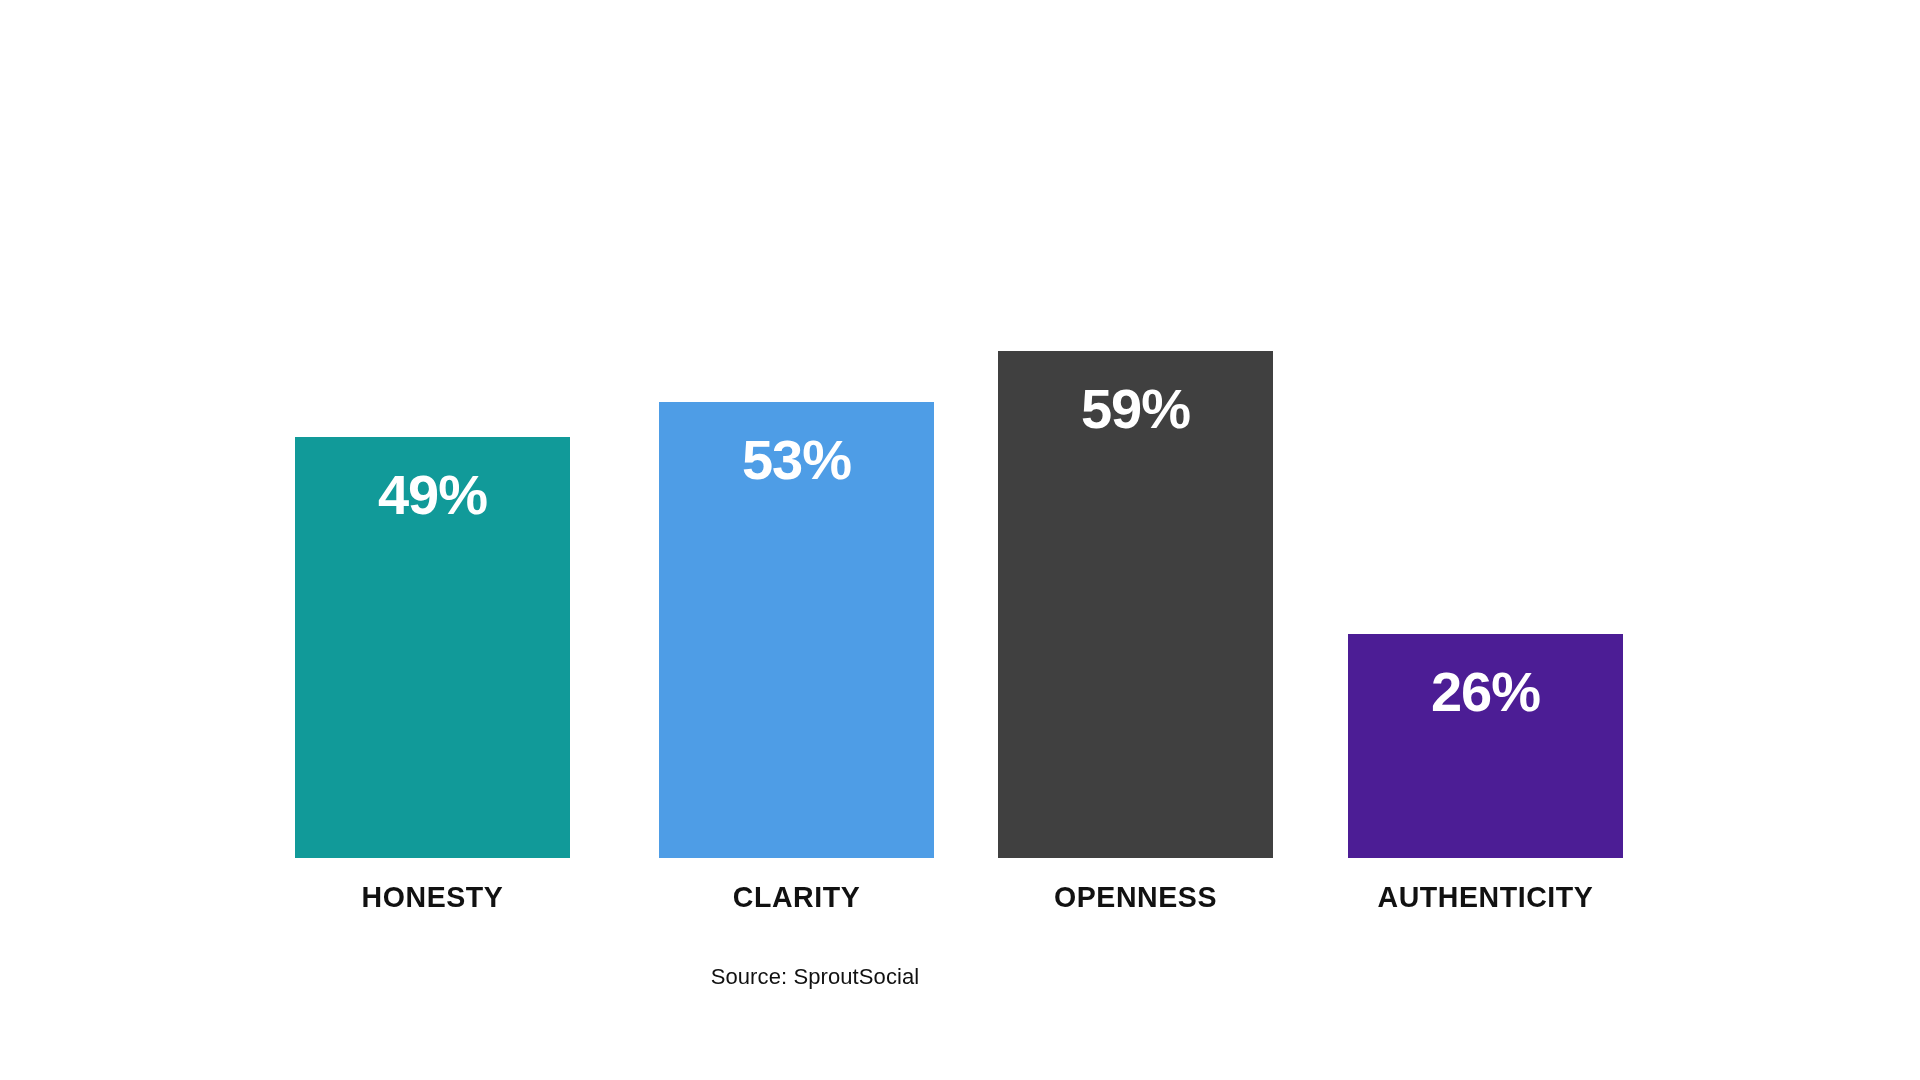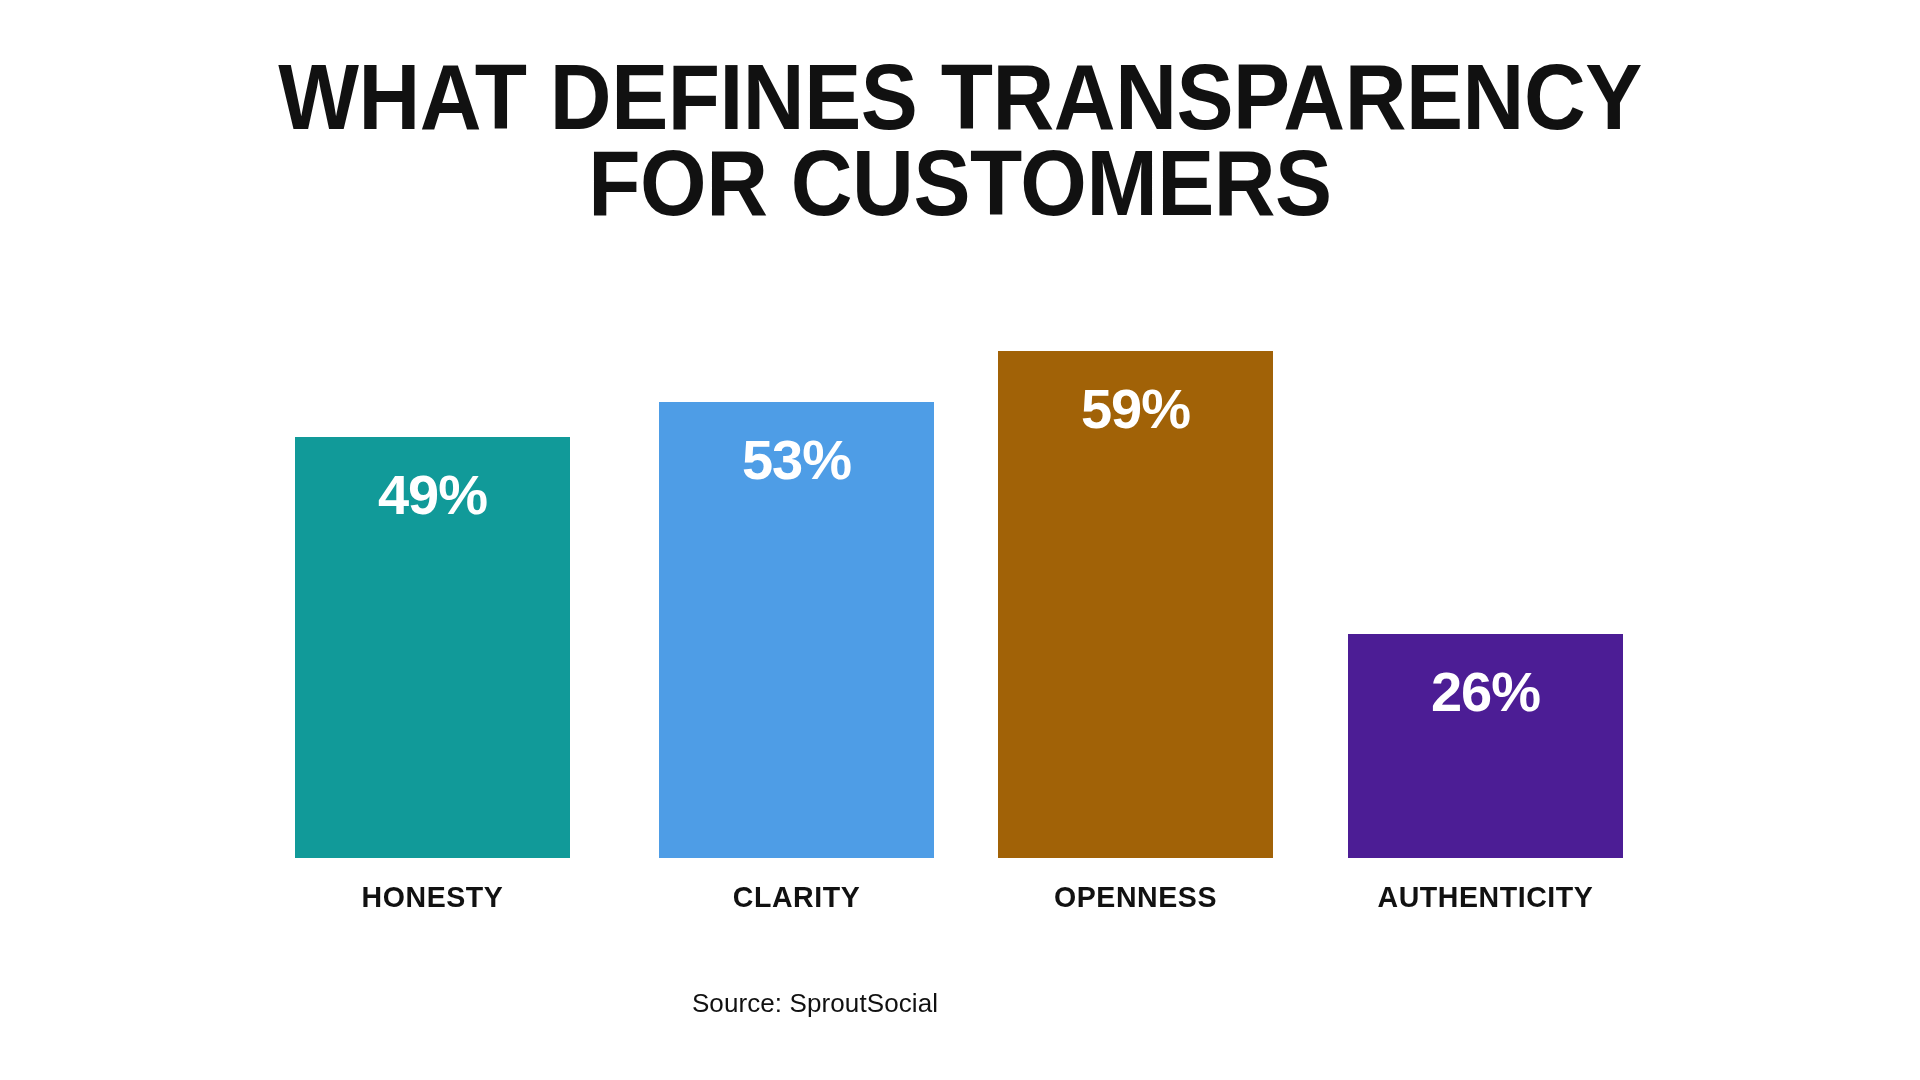--- a/index.html
+++ b/index.html
@@ -97,59 +97,55 @@
     letter-spacing: 0.6px;
     color: #111111;
     transform: scaleX(0.95);
     transform-origin: center center;
     white-space: nowrap;
   }
 
   
   .source {
     position: absolute;
-    top: 988px;
+    top: 964px;
     left: 0;
     width: 1630px;
     text-align: center;
     font-family: "Liberation Sans", sans-serif;
     font-weight: 400;
-    font-size: 26px;
+    font-size: 22px;
     letter-spacing: 0.1px;
     color: #111111;
   }
 </style>
 </head>
 <body>
 
 <div id="infographic">
 
-  <div class="title-block">
-    <span class="title-line">WHAT DEFINES TRANSPARENCY</span>
-    <span class="title-line">FOR CUSTOMERS</span>
-  </div>
 
   <div class="plot">
 
     <div class="bar-slot s0">
       <div class="bar" style="height: 421px; background: rgb(17, 154, 153); padding-left: 28px;">
         <span class="bar-value">49%</span>
       </div>
       <div class="bar-label">HONESTY</div>
     </div>
 
     <div class="bar-slot s1">
       <div class="bar" style="height: 456px; background: rgb(78, 157, 230);">
         <span class="bar-value">53%</span>
       </div>
       <div class="bar-label">CLARITY</div>
     </div>
 
     <div class="bar-slot s2">
-      <div class="bar" style="height: 507px; background: #a16207;">
+      <div class="bar" style="height: 507px; background: #404040;">
         <span class="bar-value">59%</span>
       </div>
       <div class="bar-label">OPENNESS</div>
     </div>
 
     <div class="bar-slot s3">
       <div class="bar" style="height: 224px; background: #4c1d95;">
         <span class="bar-value">26%</span>
       </div>
       <div class="bar-label">AUTHENTICITY</div>

